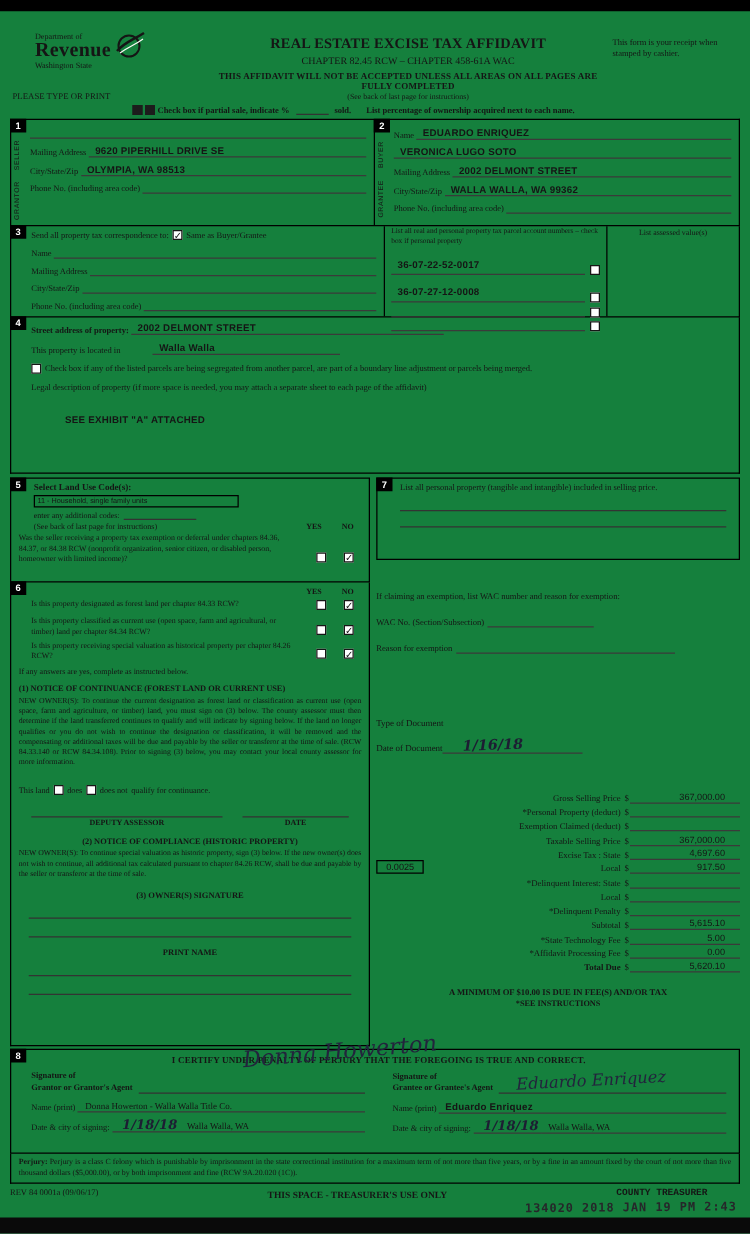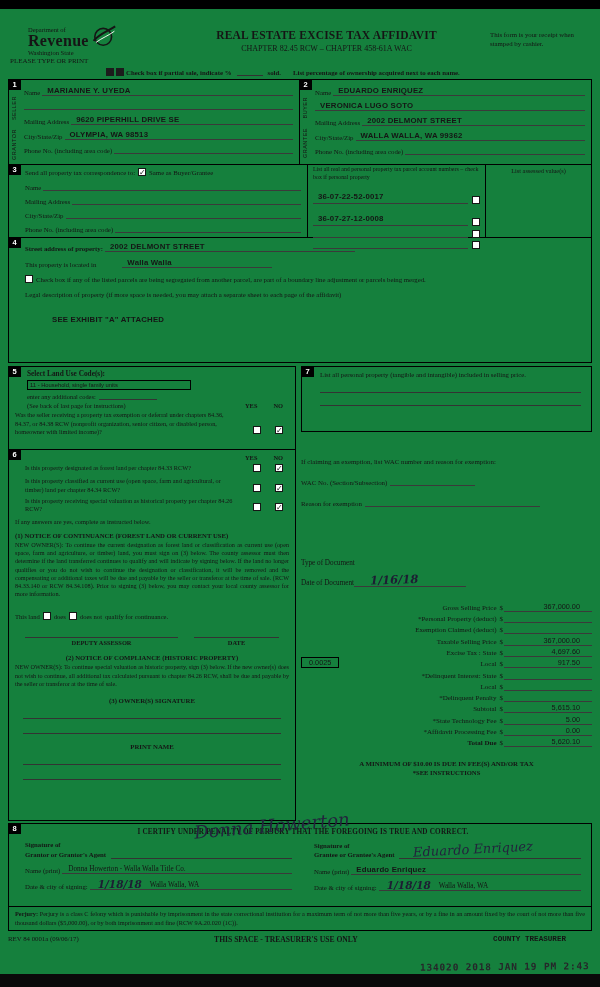--- a/index.html
+++ b/index.html
@@ -105,21 +105,21 @@
 .exnote{font-size:6.9px;margin-top:26px;}
 .wacrow,.reasonrow{display:flex;align-items:flex-end;font-size:6.9px;margin-top:13px;}
 .wacrow .fill{max-width:85px;margin-left:3px;}
 .reasonrow .fill{max-width:175px;margin-left:3px;}
 .docrow{display:flex;align-items:flex-end;font-size:7.2px;}
 .docrow.type{margin-top:52px;}
 .docrow.date{margin-top:9px;}
 .datefill{max-width:112px;}
 .hand{font-family:"DejaVu Serif",serif;font-style:italic;font-weight:bold;color:#1d1d33;}
 .hand.big{font-size:11.5px;line-height:9px;padding-left:16px;display:inline-block;transform:rotate(-2deg);}
-.money{margin-top:13px;font-size:7px;}
+.money{margin-top:28px;font-size:7px;}
 .mrow{display:flex;align-items:flex-end;min-height:11.3px;}
 .mlbl{margin-left:auto;white-space:nowrap;}
 .mdollar{margin:0 1px 0 3px;}
 .mfill{width:88px;border-bottom:1px solid #3a3a3a;min-height:8px;text-align:right;}
 .mval{font-family:"Liberation Sans",sans-serif;font-size:7.3px;padding-right:12px;}
 .ratebox{border:1px solid #000;font-family:"Liberation Sans",sans-serif;font-size:7.3px;padding:0 7px;align-self:center;}
 .minnote{font-size:6.9px;font-weight:bold;text-align:center;margin-top:13px;}
 .seeinstr{font-size:6.6px;font-weight:bold;text-align:center;margin-top:2px;}
 
 .s8{position:relative;border:1px solid #000;margin-top:2px;height:84px;padding:4px 10px 0 16px;}
@@ -164,20 +164,24 @@
       </div>
       <div class="titleblk">
         <div class="ftitle">REAL ESTATE EXCISE TAX AFFIDAVIT</div>
         <div class="fsub">CHAPTER 82.45 RCW  –  CHAPTER 458-61A WAC</div>
       </div>
       <div class="receipt">This form is your receipt when stamped by cashier.</div>
     </div>
 
     <div class="hdr2">
       <span class="ptp">PLEASE TYPE OR PRINT</span>
+      <div class="warnwrap">
+        <div class="warn">THIS AFFIDAVIT WILL NOT BE ACCEPTED UNLESS ALL AREAS ON ALL PAGES ARE FULLY COMPLETED</div>
+        <div class="seeback">(See back of last page for instructions)</div>
+      </div>
       <span class="hsp"></span>
     </div>
 
     <div class="partial">
       <div class="grp">
         <span class="cb dark"></span>
         <span class="cb dark"></span>
         <span class="b">Check box if partial sale, indicate %</span>
         <span class="ul pct"></span>
         <span class="b">sold.</span>
@@ -186,24 +190,20 @@
     </div>
 
     <div class="row12">
       <div class="pbox seller">
         <div class="badge">1</div>
         <div class="sidelab">
           <span>SELLER</span>
           <span>GRANTOR</span>
         </div>
         <div class="pfields">
-          <div class="frow">
-            <span class="lbl">Name</span>
-            <span class="fill"><span class="typed">MARIANNE Y. UYEDA</span></span>
-          </div>
           <div class="frow">
             <span class="fill"></span>
           </div>
           <div class="frow">
             <span class="lbl">Mailing Address</span>
             <span class="fill"><span class="typed">9620 PIPERHILL DRIVE SE</span></span>
           </div>
           <div class="frow">
             <span class="lbl">City/State/Zip</span>
             <span class="fill"><span class="typed">OLYMPIA, WA  98513</span></span>

